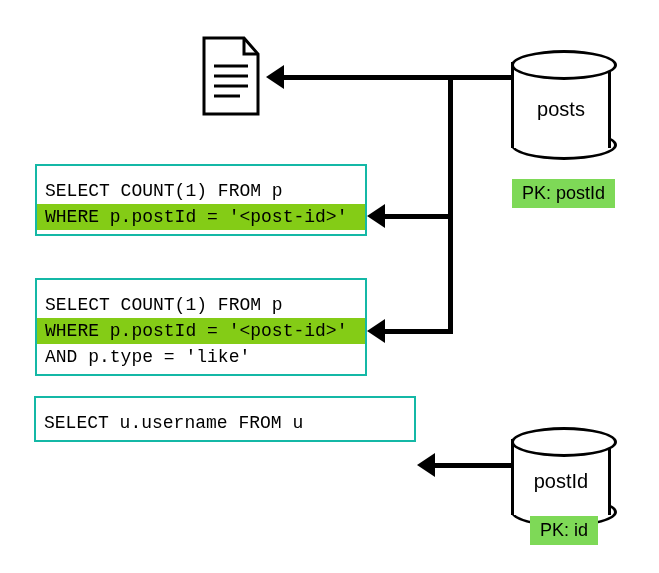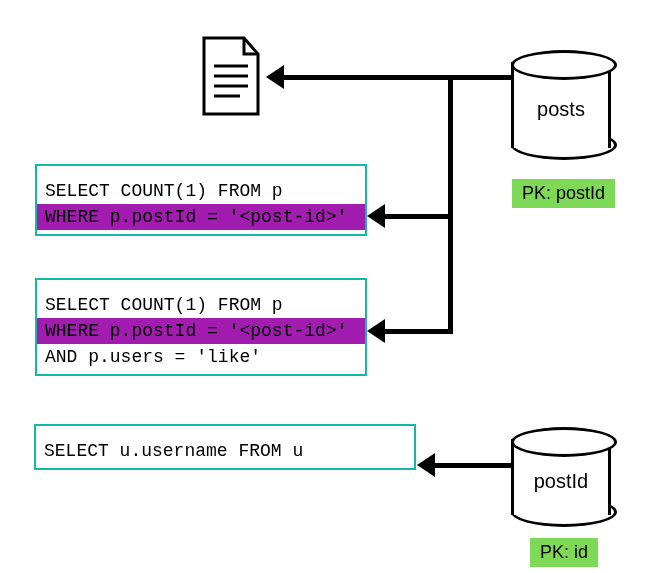--- a/index.html
+++ b/index.html
@@ -74,21 +74,21 @@
     font-size: 18px;
     line-height: 1.45;
     padding-top: 12px;
     padding-bottom: 4px;
   }
   .qbox .line {
     padding: 0 8px;
     white-space: pre;
   }
   .qbox .hl {
-    background: #a21caf;
+    background: #84cc16;
   }
 
   
   .arrow {
     position: absolute;
   }
   .arrow-h {
     height: 5px;
     background: #000;
   }
@@ -116,45 +116,45 @@
     <div class="label">posts</div>
   </div>
   <div class="pk-badge" style="left:512px; top:170px;margin-top:9px;">PK: postId</div>
 
   <div class="db" style="left:511px; top:427px; width:100px; height:100px;">
     <div class="ellipse-top"></div>
     <div class="body"></div>
     <div class="ellipse-bottom"></div>
     <div class="label">postId</div>
   </div>
-  <div class="pk-badge" style="left:530px; top:538px;">PK: id</div>
+  <div class="pk-badge" style="left:530px; top:516px;">PK: id</div>
 
   <div class="doc-icon" style="left:200px; top:36px;">
     <svg width="62" height="80" viewBox="0 0 62 80">
       <path d="M4 2 H44 L58 18 V78 H4 Z" fill="#fff" stroke="#000" stroke-width="3"></path>
       <path d="M44 2 V18 H58" fill="none" stroke="#000" stroke-width="3"></path>
       <line x1="14" y1="30" x2="48" y2="30" stroke="#000" stroke-width="3"></line>
       <line x1="14" y1="40" x2="48" y2="40" stroke="#000" stroke-width="3"></line>
       <line x1="14" y1="50" x2="48" y2="50" stroke="#000" stroke-width="3"></line>
       <line x1="14" y1="60" x2="40" y2="60" stroke="#000" stroke-width="3"></line>
     </svg>
   </div>
 
   <div class="qbox" style="left:35px; top:164px; width:328px;">
     <div class="line">SELECT COUNT(1) FROM p</div>
     <div class="line hl">WHERE p.postId = '&lt;post-id&gt;'</div>
   </div>
 
   <div class="qbox" style="left:35px; top:278px; width:328px;">
     <div class="line">SELECT COUNT(1) FROM p</div>
     <div class="line hl">WHERE p.postId = '&lt;post-id&gt;'</div>
-    <div class="line">AND p.users = 'like'</div>
+    <div class="line">AND p.type = 'like'</div>
   </div>
 
-  <div class="qbox" style="left:34px; top:424px; width:378px;">
+  <div class="qbox" style="left:34px; top:396px; width:378px;">
     <div class="line">SELECT u.username FROM u</div>
   </div>
 
   <div class="arrow arrow-v" style="left:448px; top:75px; height:259px;"></div>
 
   <div class="arrow arrow-h" style="left:448px; top:75px; width:63px;"></div>
 
   <div class="arrow arrow-h" style="left:283px; top:75px; width:170px;"></div>
   <div class="arrowhead-left" style="left:266px; top:65px;"></div>
 

